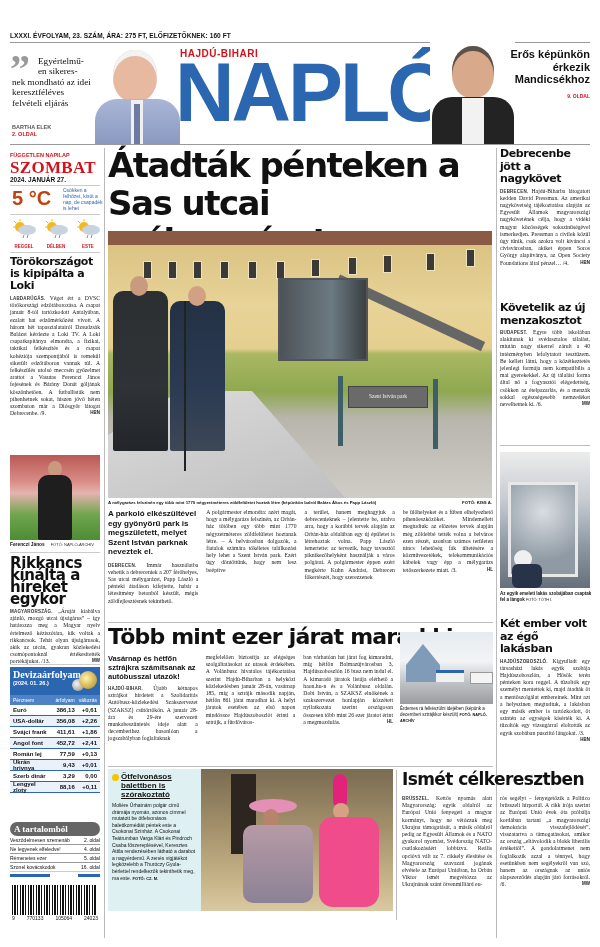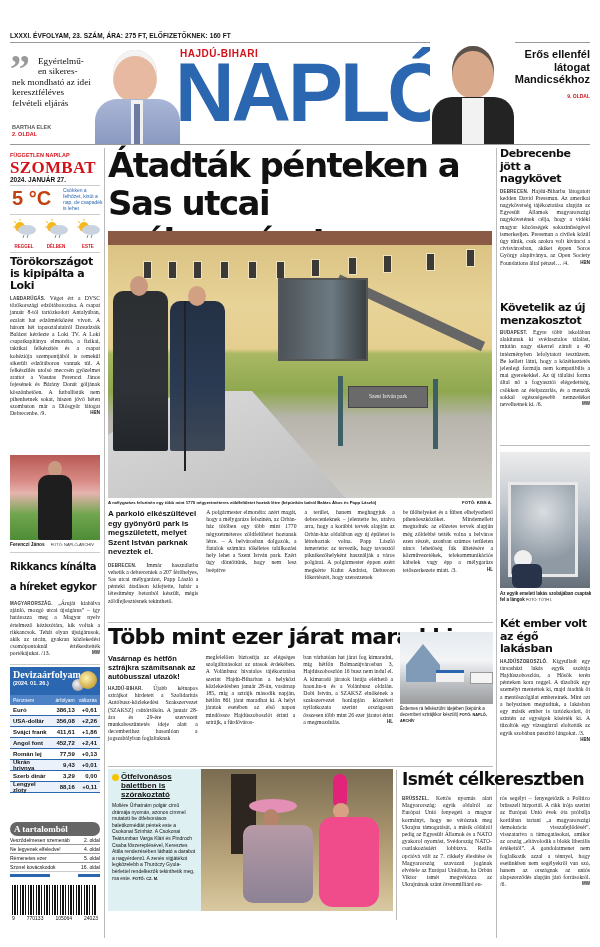--- a/index.html
+++ b/index.html
@@ -96,21 +96,21 @@
 </div>
 
 <div class="abs brand-top">HAJDÚ-BIHARI</div>
 <div class="abs brand-main">NAPLÓ</div>
 
 <div class="abs portrait" style="left:430px;top:42px;width:85px;height:102px;background:#fff;">
   <div class="face" style="left:22px;top:4px;width:42px;height:52px;background:#d9a98c;box-shadow:inset 0 5px 0 #5b524b;"></div>
   <div class="abs" style="left:2px;top:55px;width:82px;height:50px;background:#232323;border-radius:20px 20px 0 0;"></div>
   <div class="abs" style="left:32px;top:56px;width:22px;height:46px;background:#f2f2f2;"></div>
 </div>
-<div class="abs teaser-right">Erős ellenfél látogat Mandicsékhoz</div>
+<div class="abs teaser-right">Erős képünkön érkezik Mandicsékhoz</div>
 <div class="abs teaser-right-page">9. OLDAL</div>
 <div class="rule" style="left:10px;top:144px;width:580px;"></div>
 
 <div class="abs indep">FÜGGETLEN NAPILAP</div>
 <div class="abs dayname">SZOMBAT</div>
 <div class="abs date">2024. JANUÁR 27.</div>
 <div class="rule" style="left:10px;top:185px;width:90px;background:#ccc;"></div>
 <div class="abs temp">5 °C</div>
 <div class="abs wx-text">Csökken a felhőzet, kisüt a nap, de csapadék is lehet</div>
 <div class="rule" style="left:10px;top:214px;width:90px;background:#ccc;"></div>
@@ -175,21 +175,21 @@
 <div class="abs sidebar-photo" style="left:10px;top:455px;width:90px;height:85px;background:linear-gradient(180deg,#b85a56 0%,#d98a85 30%,#e5b3ae 45%,#6fa54d 70%,#4e8c36 100%);">
   <div class="abs" style="left:38px;top:6px;width:14px;height:16px;border-radius:50%;background:#c99a7f;"></div>
   <div class="abs" style="left:28px;top:20px;width:34px;height:65px;background:#1e1e1e;border-radius:10px 10px 2px 2px;"></div>
 </div>
 <div class="abs caption" style="left:10px;top:542px;width:92px;">
   <span>Ferenczi János</span><span class="credit" style="font-weight:normal;font-size:4px;">FOTÓ: NAPLÓ-ARCHÍV</span>
 </div>
 <div class="rule" style="left:10px;top:552px;width:90px;background:#ccc;"></div>
 
 <div class="abs" style="left:10px;top:557px;width:90px;">
-  <h2 class="hl" style="font-size:10px;line-height:20px;margin-bottom:3px;">Rikkancs kínálta a híreket egykor</h2>
+  <h2 class="hl" style="font-size:15px;line-height:12px;margin-bottom:3px;">Rikkancs kínálta a híreket egykor</h2>
   <div class="body"><span class="dateline">MAGYARORSZÁG.</span> <span>„Áruját kiabálva ajánló, mozgó utcai újságárus” – így határozza meg a Magyar nyelv értelmező kéziszótára, kik voltak a rikkancsok. Tehát olyan újságárusok, akik az utcán, gyakran közlekedési csomópontoknál értékesítették portékájukat. /13.</span> <span class="sig">MW</span></div>
 </div>
 <div class="rule" style="left:10px;top:664px;width:90px;background:#ccc;"></div>
 
 <div class="abs fx">
   <div class="fx-head">
     <div class="fx-title">Devizaárfolyam</div>
     <div class="fx-date">(2024. 01. 26.)</div>
     <div class="fx-coin2"></div>
     <div class="fx-coin"></div>

